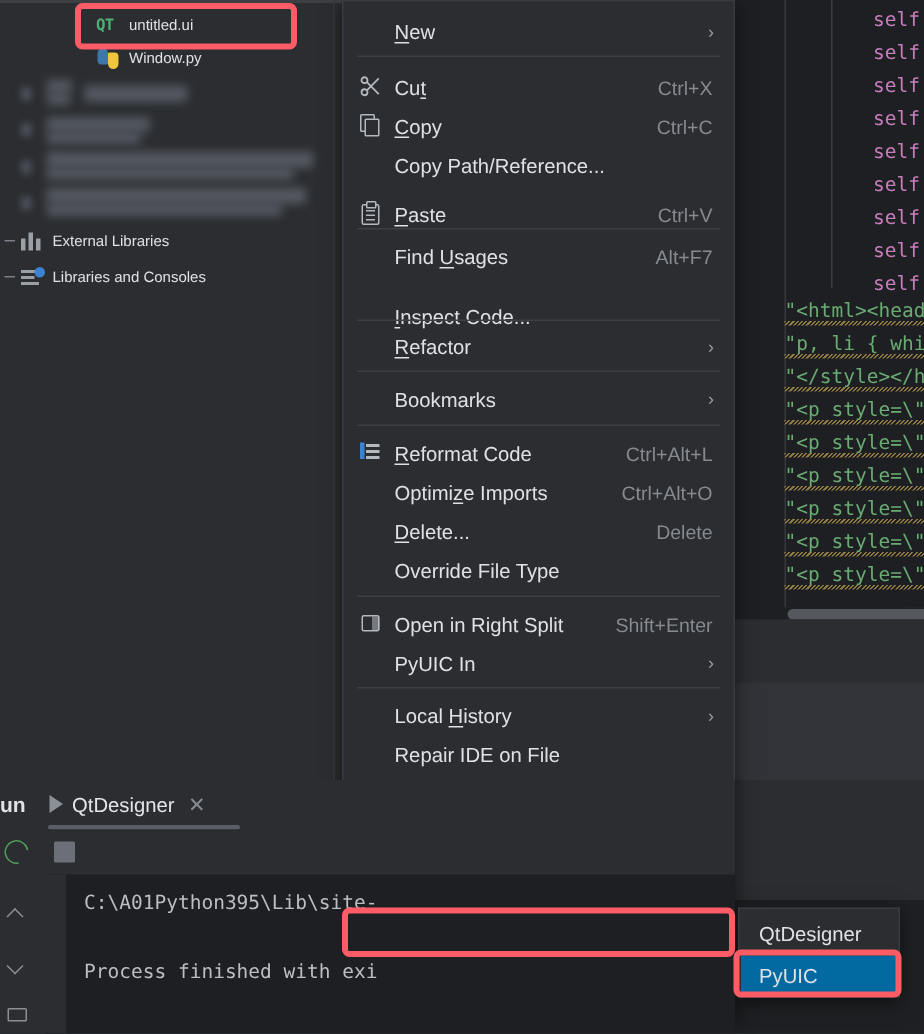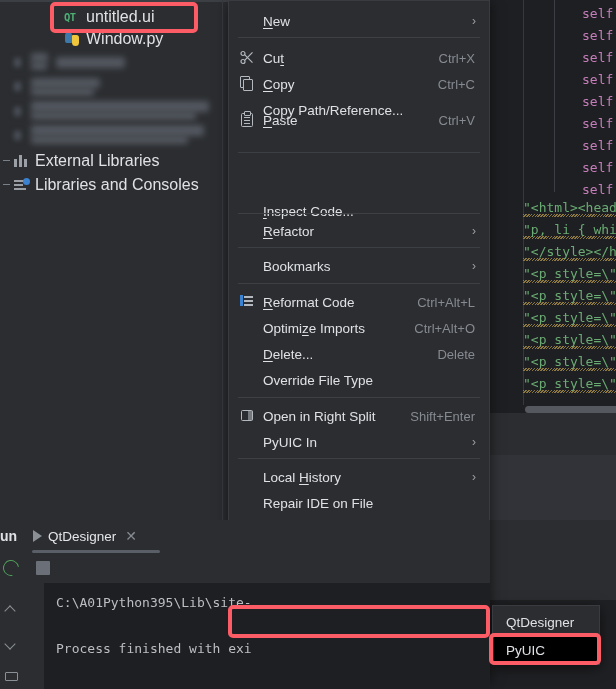--- a/index.html
+++ b/index.html
@@ -18,21 +18,21 @@
   #project-tree{
     position:absolute;left:0;top:0;width:228px;height:520px;
     background:#2b2d30;
   }
   .tree-row{
     position:absolute;left:0;right:0;height:22px;
     display:flex;align-items:center;
     padding-left:14px;box-sizing:border-box;
     white-space:nowrap;
   }
-  .tree-row .label{margin-left:6px;font-size:16px;color:#dfe1e5;}
+  .tree-row .label{margin-left:6px;font-size:10px;color:#dfe1e5;}
   .qt-icon{
     width:16px;height:15px;display:inline-block;position:relative;
     font-size:10.5px;font-weight:bold;color:#4caf74;
     font-family:"DejaVu Sans Mono", monospace;
     line-height:15px;letter-spacing:-0.5px;
   }
   .py-icon{
     width:16px;height:16px;display:inline-block;position:relative;
   }
   .py-icon:before,.py-icon:after{
@@ -167,21 +167,21 @@
   #submenu{
     position:absolute;left:492px;top:605px;width:108px;height:60px;
     background:#2b2d30;border:1px solid #393b40;box-sizing:border-box;
     box-shadow:0 3px 12px rgba(0,0,0,.55);
   }
   .smi{
     position:absolute;left:1px;right:1px;height:26px;
     display:flex;align-items:center;padding-left:12px;box-sizing:border-box;
     font-size:13.5px;color:#dfe1e5;white-space:nowrap;
   }
-  .smi.sel{background:#000000;}
+  .smi.sel{background:#0369a1;}
 
   
   #run-panel{
     position:absolute;left:0;top:520px;width:490px;height:169px;
     background:#2b2d30;
   }
   #run-tab-bar{position:absolute;left:0;top:0;width:490px;height:32px;}
   #run-label{
     position:absolute;left:0;top:8px;font-size:14px;color:#dfe1e5;font-weight:bold;
   }
@@ -370,35 +370,40 @@
         </span>
       <span class="txt"><u>C</u>opy</span>
       <span class="short">Ctrl+C</span>
     </div>
 
     <div class="mi" style="top:96px;">
       <span class="ico"></span>
       <span class="txt">Copy Path/Reference...</span>
     </div>
 
-    <div class="mi" style="top:106px;">
+    <div class="mi" style="top:129px;">
       <span class="ico">
           <span class="ic-paste" style="width:15px;height:15px;display:block;">
             <s1></s1>
             <s2></s2>
             <i></i>
             <i></i>
             <i></i>
           </span>
         </span>
       <span class="txt"><u>P</u>aste</span>
       <span class="short">Ctrl+V</span>
     </div>
     <div class="sep" style="top:151px;"></div>
 
+    <div class="mi" style="top:157px;">
+      <span class="ico"></span>
+      <span class="txt">Find <u>U</u>sages</span>
+      <span class="short">Alt+F7</span>
+    </div>
     <div class="mi" style="top:197px;align-items:center;">
       <span class="ico"></span>
       <span class="txt"><u>I</u>nspect Code...</span>
     </div>
     <div class="sep" style="top:212px;"></div>
 
     <div class="mi" style="top:217px;text-align:right;">
       <span class="ico"></span>
       <span class="txt"><u>R</u>efactor</span>
       <span class="arrow">›</span>

